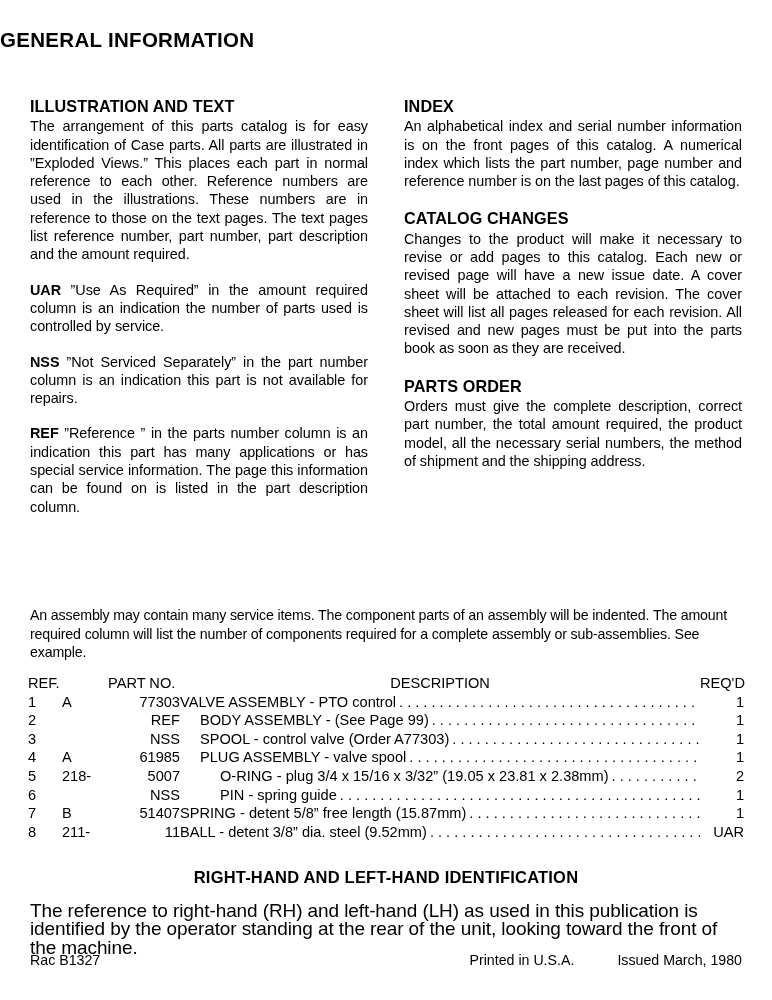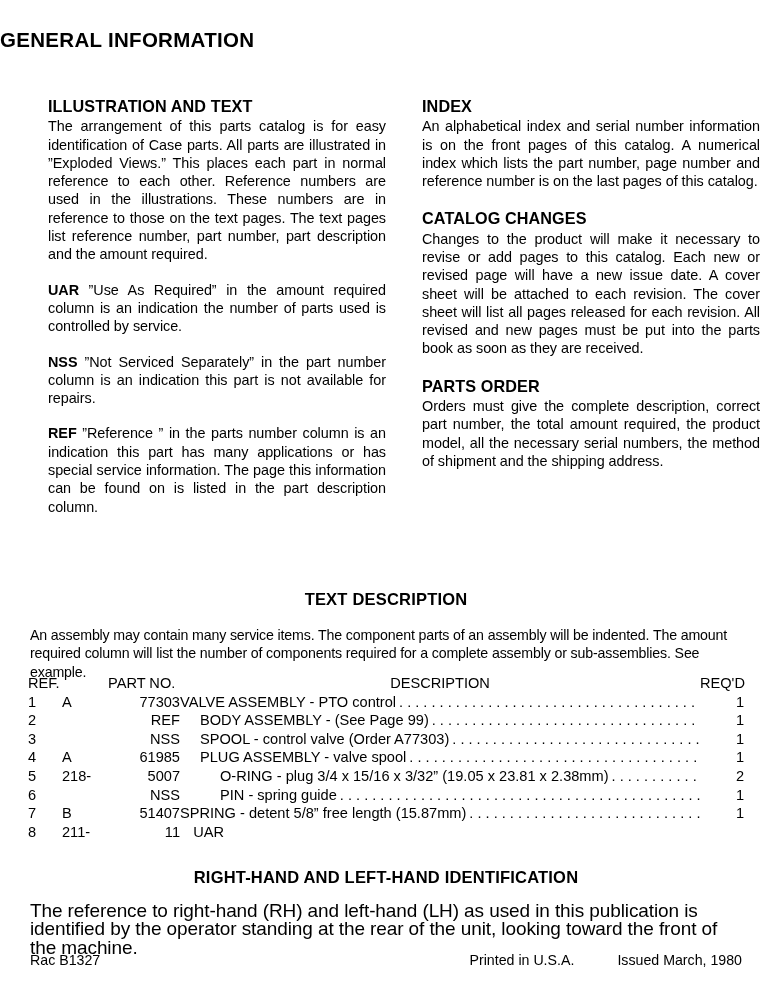--- a/index.html
+++ b/index.html
@@ -45,21 +45,21 @@
     font-weight: bold;
     letter-spacing: 0.1px;
     line-height: 1.25;
     margin: 0 0 1px 0;
   }
 
   
   .two-col {
     position: absolute;
     top: 96px;
-    left: 48px;
+    left: 30px;
     width: 712px;
     display: flex;
     justify-content: space-between;
   }
   .col {
     width: 338px;
   }
   .col p {
     margin: 0;
     font-size: 14.4px;
@@ -204,21 +204,20 @@
 
       <div class="heading-block">
         <div class="col-heading">PARTS ORDER</div>
         <p>Orders must give the complete description, correct part number, the total amount required, the product model, all the necessary serial numbers, the method of shipment and the shipping address.</p>
       </div>
 
     </div>
   </div>
 
   <div class="text-desc-wrap">
-    <div class="section-title-center">TEXT DESCRIPTION</div>
     <p class="text-desc-body">An assembly may contain many service items. The component parts of an assembly will be indented. The amount required column will list the number of components required for a complete assembly or sub-assemblies. See example.</p>
   </div>
 
   <div class="parts-table">
     <div class="ptrow hdr">
       <span class="c-ref">REF.</span>
       <span class="c-alpha"></span>
       <span class="c-part">PART NO.</span>
       <span class="c-desc">DESCRIPTION</span>
       <span class="c-reqd">REQ'D</span>
@@ -305,20 +304,26 @@
               <span class="desc-text">SPRING - detent 5/8” free length (15.87mm)</span>
               <span class="desc-fill leader"></span>
             </span>
           </span>
           <span class="c-reqd">1</span>
         </div>
         <div class="ptrow">
           <span class="c-ref">8</span>
           <span class="c-alpha">211-</span>
           <span class="c-part">11</span>
+          <span class="c-desc">
+            <span class="desc-line">
+              <span class="desc-text">BALL - detent 3/8” dia. steel (9.52mm)</span>
+              <span class="desc-fill leader"></span>
+            </span>
+          </span>
           <span class="c-reqd">UAR</span>
         </div>
       </div>
   </div>
 
   <div class="rhlh-wrap">
     <div class="section-title-center">RIGHT-HAND AND LEFT-HAND IDENTIFICATION</div>
     <p class="rhlh-body">The reference to right-hand (RH) and left-hand (LH) as used in this publication is identified by the operator standing at the rear of the unit, looking toward the front of the machine.</p>
   </div>
 

